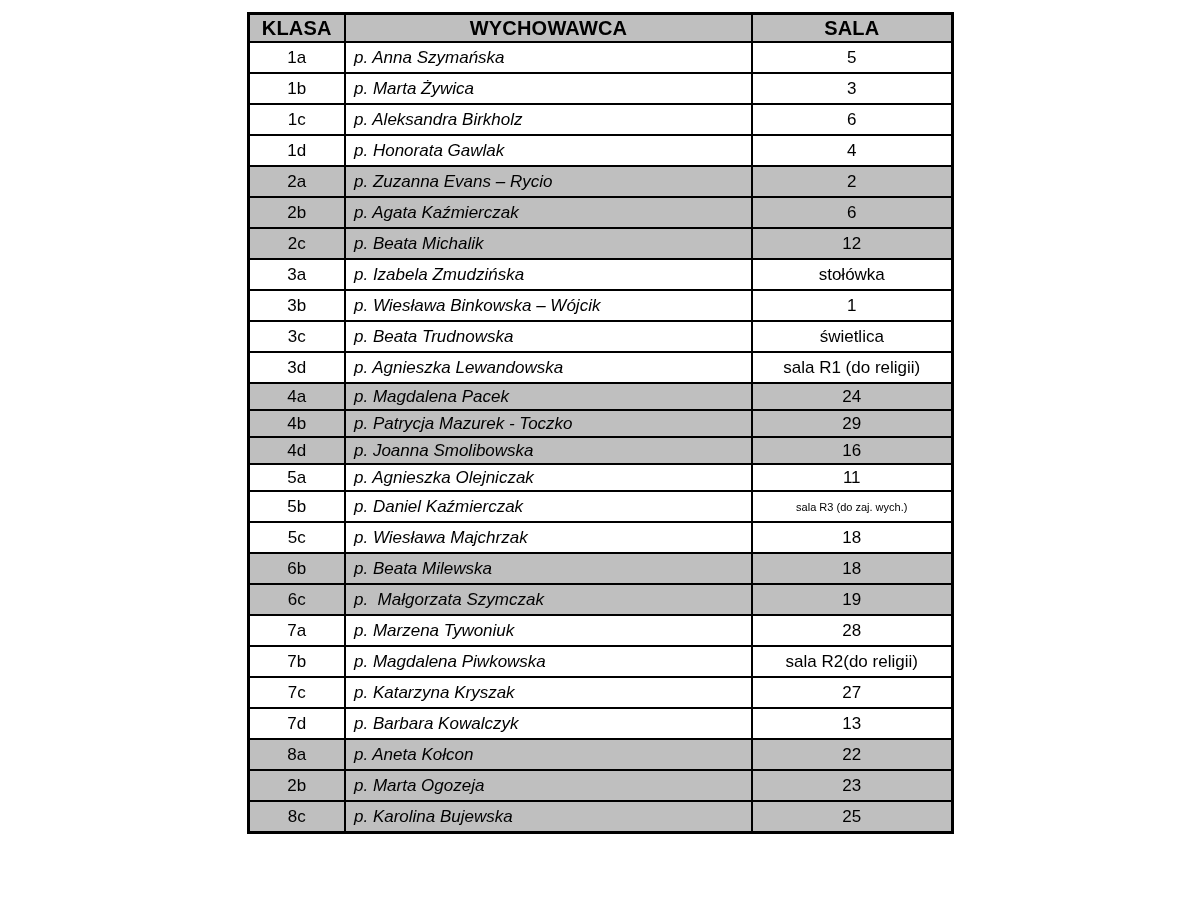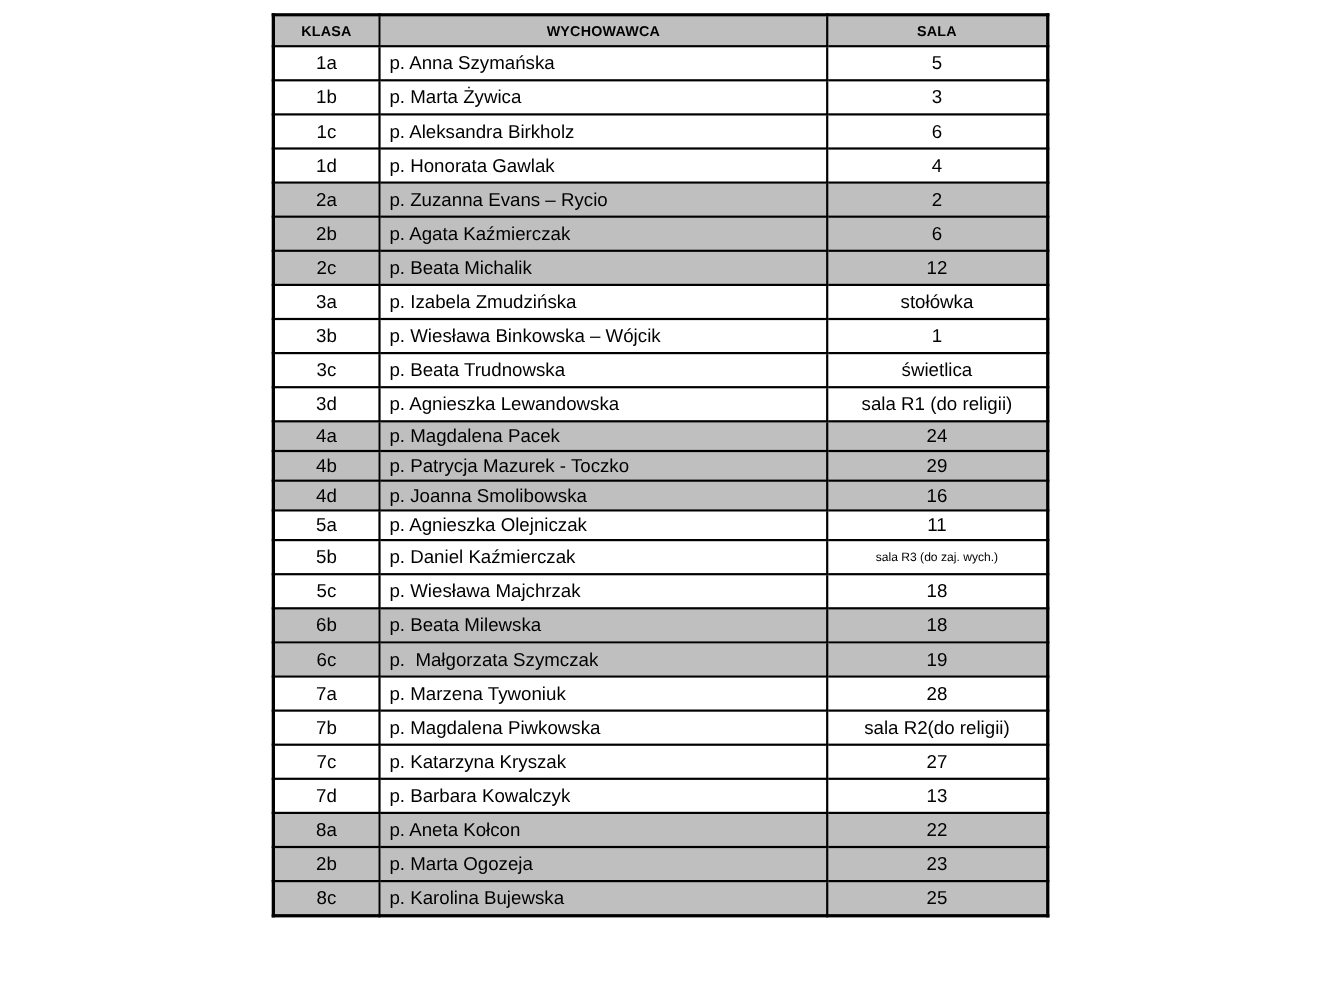--- a/index.html
+++ b/index.html
@@ -28,33 +28,34 @@
   col.sala-col  { width: 200px; }
   th, td {
     border: 2px solid var(--border-color, #000);
     text-align: center;
     vertical-align: middle;
     overflow: hidden;
   }
   th {
     background: var(--header-bg, #bfbfbf);
     font-weight: bold;
-    font-size: 13px;
+    font-size: 20px;
     height: 24px;
     letter-spacing: 0.2px;
   }
   td {
     font-size: 17px;
     height: 27px;
     background: #ffffff;
   }
   td.left {
     text-align: left;
     padding-left: 8px;
     white-space: pre-wrap;
+    font-style: italic;
   }
   tr.shaded td { background: var(--shaded-bg, #bfbfbf); }
   tr.short td  { height: 23px; margin-top: 46px; }
   td.small-note { font-size: 11px; }
 </style>
 </head>
 <body>
 
 <div class="page">
   <table class="roster">

